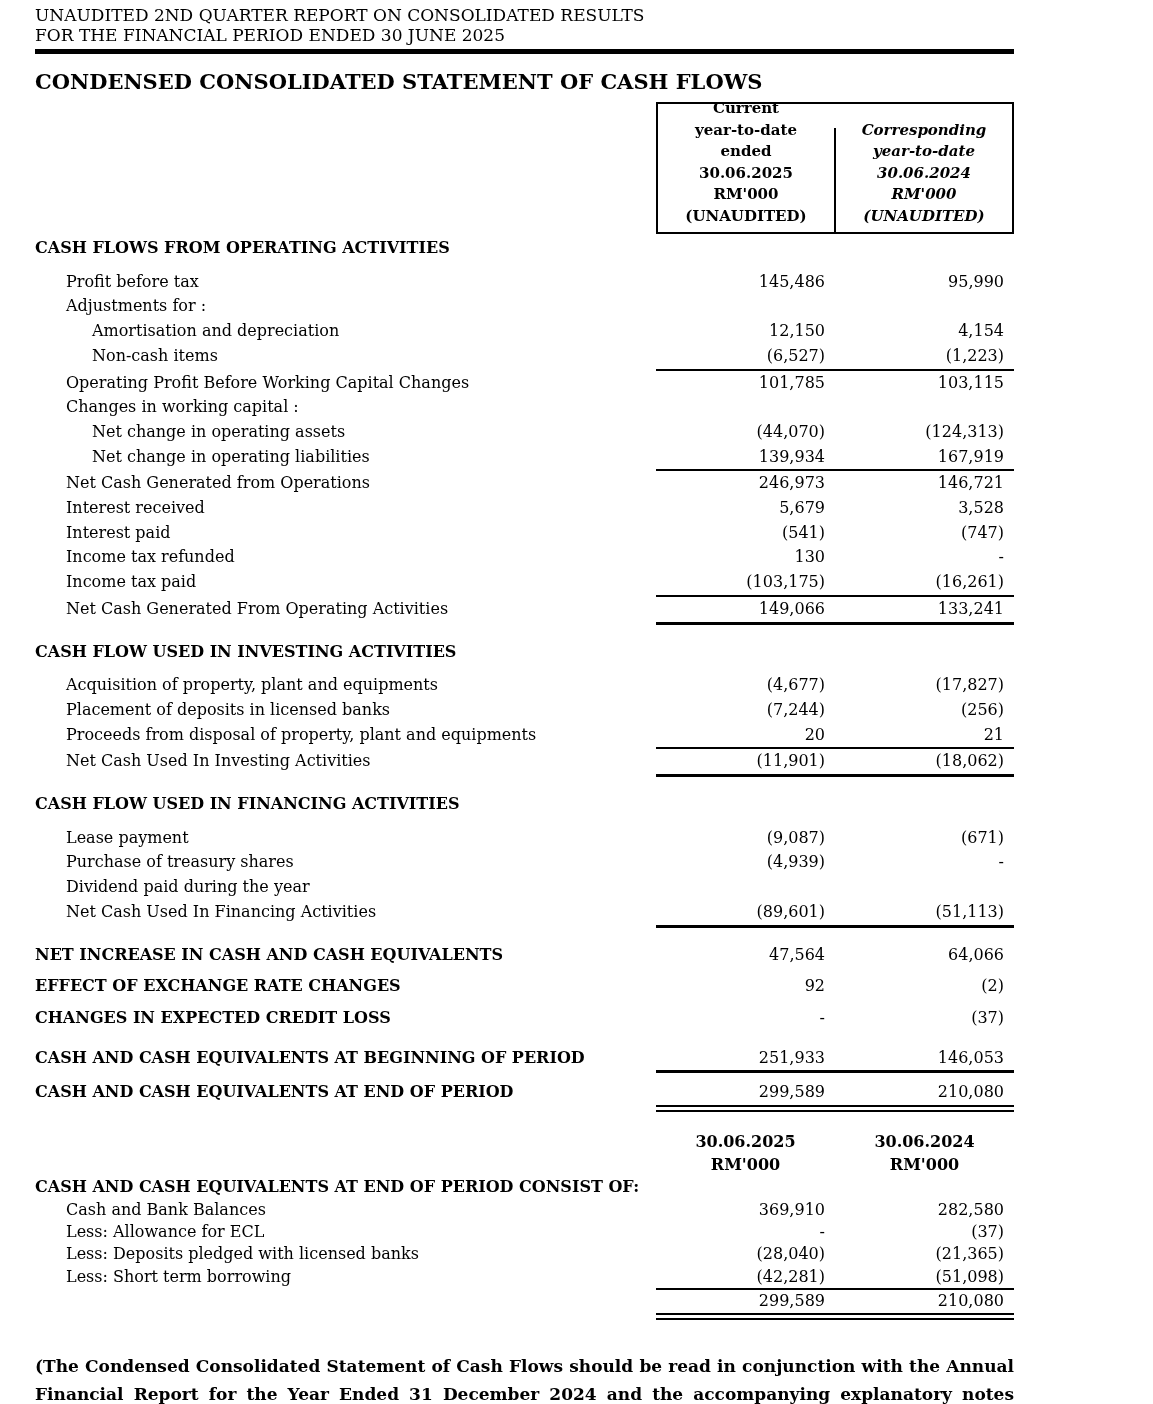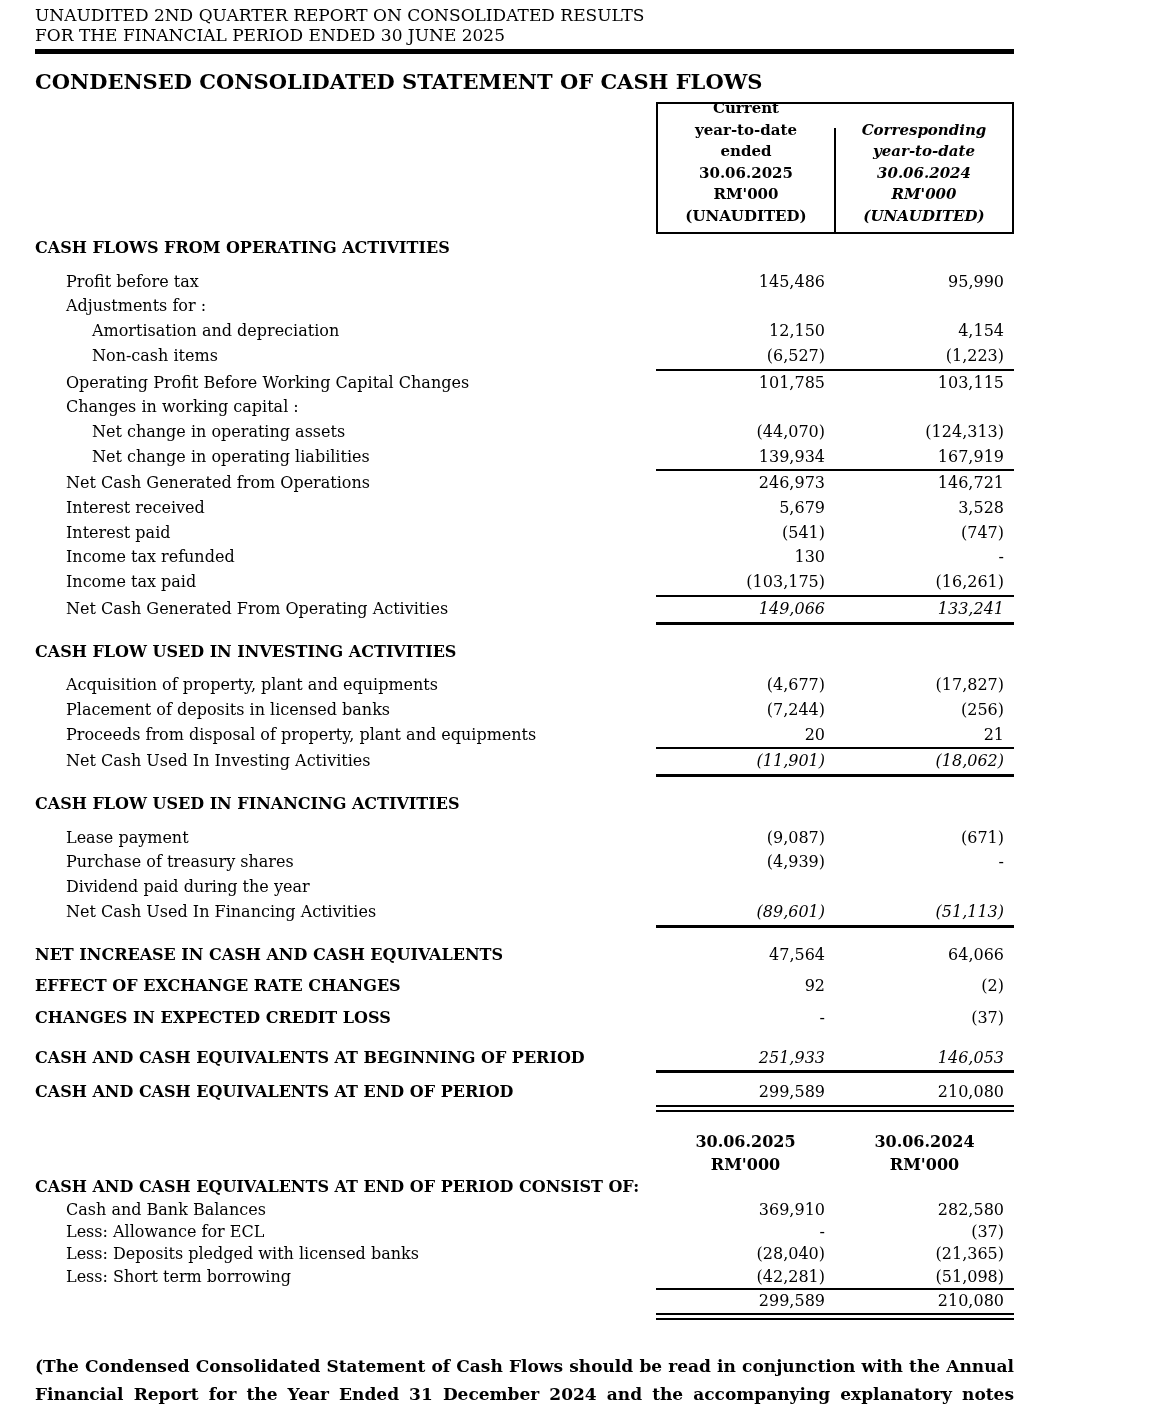--- a/index.html
+++ b/index.html
@@ -23,21 +23,21 @@
     line-height: 21.5px; padding-bottom: 5px; margin-top: 24px;
   }
   .box-cell + .box-cell { border-left: 2px solid #000; font-style: italic; }
 
   .rows { margin-top: 2px; }
   .row { display: flex; align-items: baseline; line-height: 24.7px; }
   .row .label { flex: 1 1 auto; }
   .amounts { display: flex; width: 358px; flex: 0 0 358px; }
   .cell { width: 179px; text-align: right; padding-right: 10px; }
   .rule-single { border-bottom: 2px solid #000; }
-  .rule-thick  { border-bottom: 3px solid #000; font-style: italic; }
+  .rule-thick  { border-bottom: 3px solid #000; }
   .rule-double { border-bottom: 7px double #000; }
 
   .row.item  .label { padding-left: 31px; }
   .row.item2 .label { padding-left: 57px; }
   .row.heading { margin-top: 15px; margin-bottom: 9px; }
   .row.heading .label, .row.heading2 .label, .row.summary .label { font-weight: bold; padding-left: 0; }
   .rows > .row.heading:first-child { margin-top: 2px; }
   .row.summary { margin-top: 7px; }
   .row.gap { margin-top: 15px; }
 

